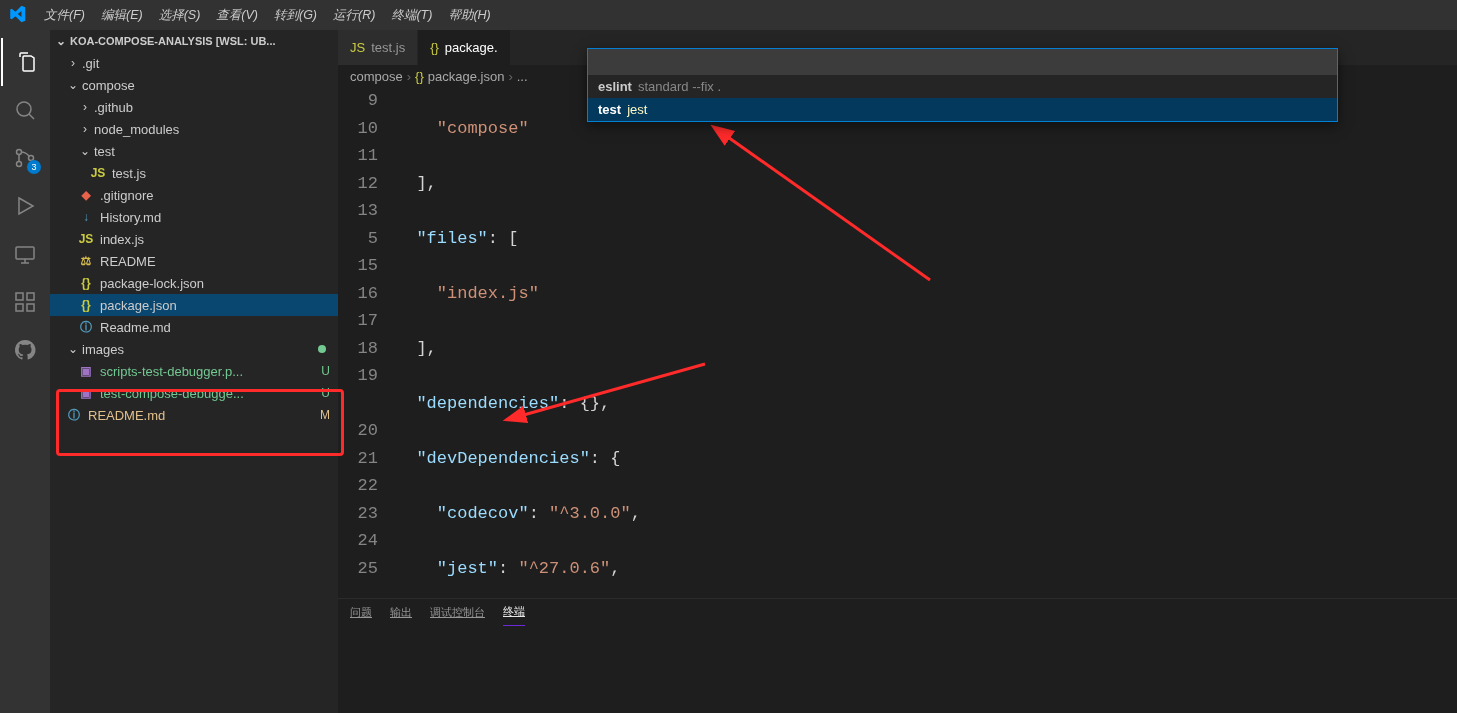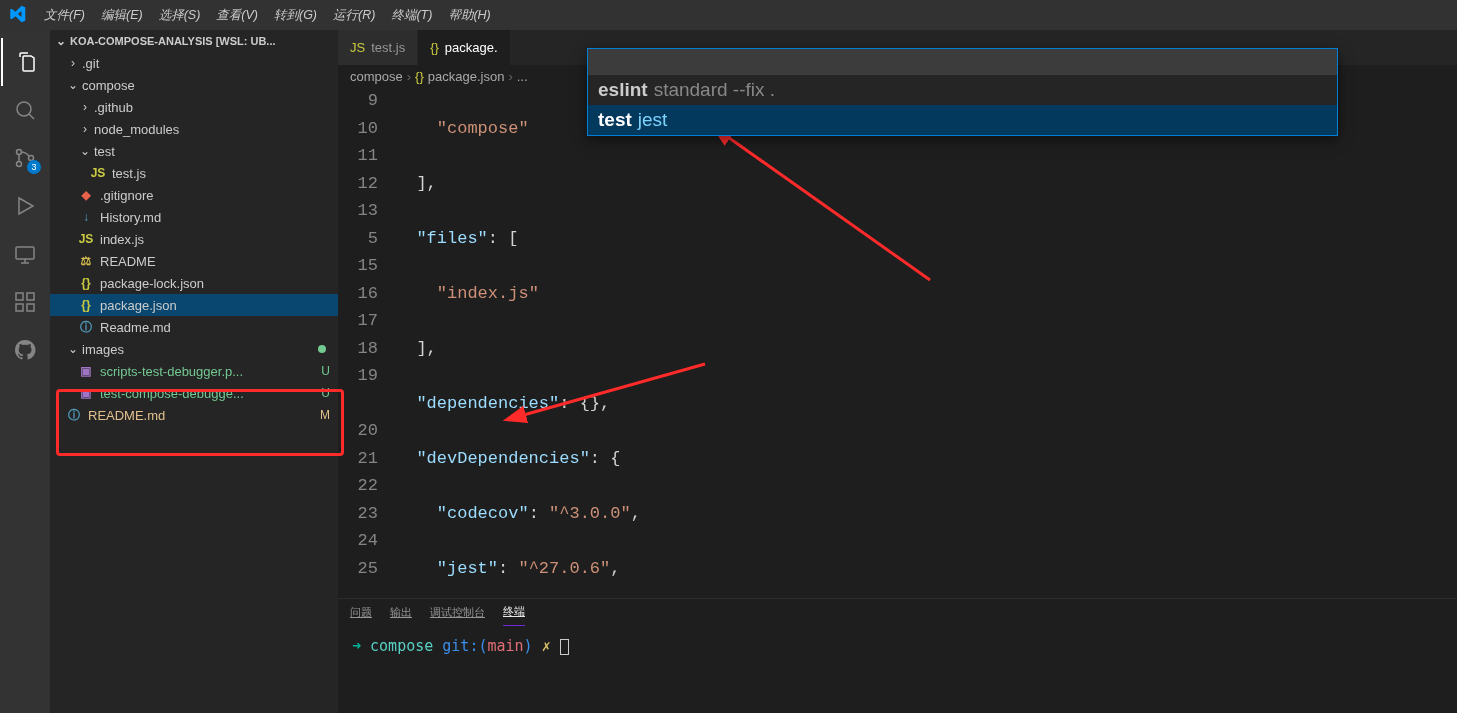--- a/index.html
+++ b/index.html
@@ -55,26 +55,26 @@
 .code-area { flex: 1; display: flex; font-family: "Consolas", "Courier New", monospace; font-size: 17px; line-height: 27.5px; overflow: hidden; position: relative; }
 .gutter { width: 58px; text-align: right; color: #858585; padding-right: 18px; padding-top: 0; user-select: none; }
 .code { flex: 1; white-space: pre; color: #d4d4d4; }
 .tok-key { color: #9cdcfe; }
 .tok-str { color: #ce9178; }
 .tok-punc { color: #d4d4d4; }
 
 .quickinput { position: absolute; top: 48px; left: 587px; width: 751px; background: #252526; border: 1px solid #007fd4; z-index: 100; box-shadow: 0 4px 12px rgba(0,0,0,0.5); }
 .qi-input { width: 100%; height: 26px; background: #3c3c3c; border: none; color: #cccccc; padding: 0 8px; outline: none; font-size: 13px; }
 .qi-list { }
-.qi-row { padding: 4px 10px; font-size: 19px; cursor: pointer; display: flex; align-items: flex-end; }
+.qi-row { padding: 4px 10px; font-size: 13px; cursor: pointer; display: flex; align-items: flex-end; }
 .qi-row.selected { background: #04395e; }
 .qi-name { color: #cccccc; font-weight: 600; margin-right: 6px; }
 .qi-desc { color: #888888; }
 .qi-row.selected .qi-name { color: #ffffff; }
-.qi-row.selected .qi-desc { color: #7dd3fc; }
+.qi-row.selected .qi-desc { color: #fef9c3; }
 
 .terminal-panel { height: 115px; background: #1e1e1e; border-top: 1px solid #2b2b2b; display: flex; flex-direction: column; }
 .term-tabs { height: 32px; display: flex; align-items: center; padding: 0 12px; gap: 18px; font-size: 11px; color: #969696; }
 .term-tab { padding-bottom: 6px; cursor: pointer; text-decoration: underline; }
 .term-tab.active { color: #e7e7e7; border-bottom: 1px solid #6d28d9; }
 .term-body { flex: 1; padding: 6px 14px; font-family: "Consolas", monospace; font-size: 15px; }
 .t-arrow { color: #00b49c; font-weight: 700; }
 .t-dir { color: #58d0c6; }
 .t-git { color: #3b8eea; }
 .t-branch { color: #e06c75; }
@@ -297,27 +297,20 @@
       </div>
     </div>
 
     <div class="terminal-panel">
       <div class="term-tabs">
         <div class="term-tab">问题</div>
         <div class="term-tab">输出</div>
         <div class="term-tab">调试控制台</div>
         <div class="term-tab active">终端</div>
       </div>
-      <div class="term-body">
-        <span class="t-arrow">➜</span>
-        <span class="t-dir">compose</span>
-        <span class="t-git">git:(</span><span class="t-branch">main</span><span class="t-git">)</span>
-        <span class="t-x">✗</span>
-        <span class="t-cursor"></span>
-      </div>
     </div>
   </div>
 </div>
 
 <div class="quickinput">
   <input class="qi-input" type="text" style="">
   <div class="qi-list">
     <div class="qi-row">
       <span class="qi-name">eslint</span>
       <span class="qi-desc">standard --fix .</span>

